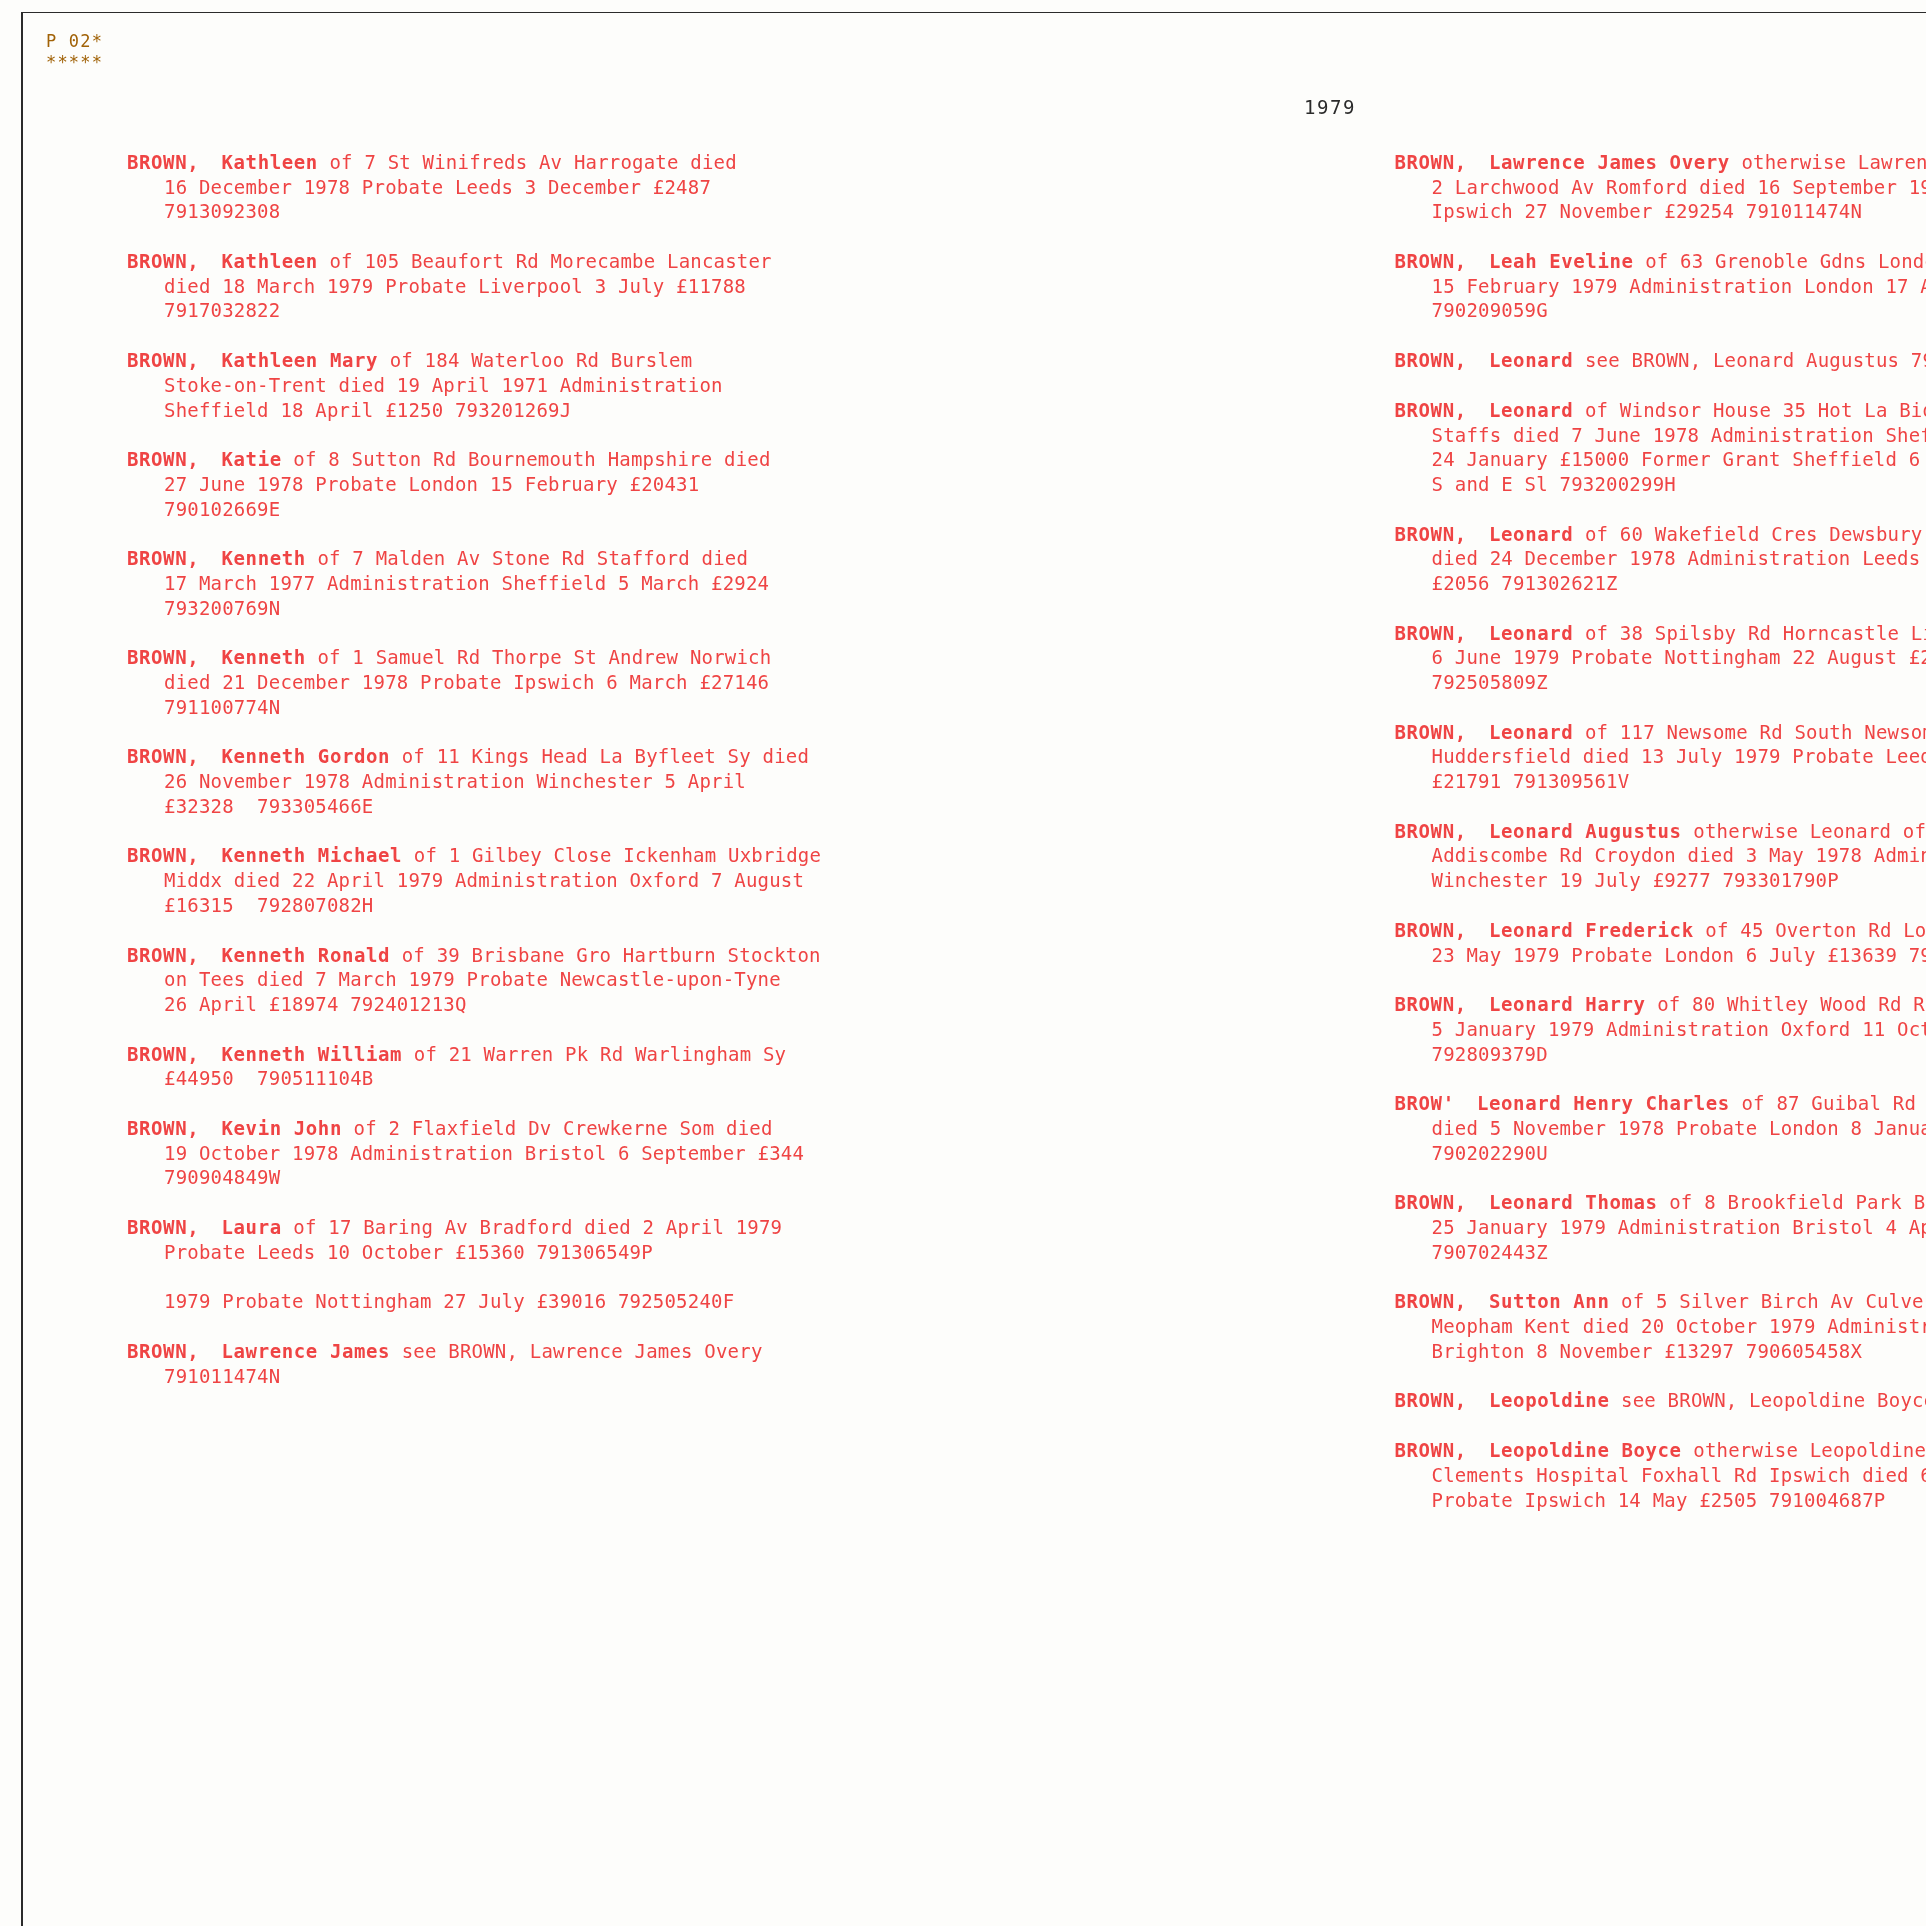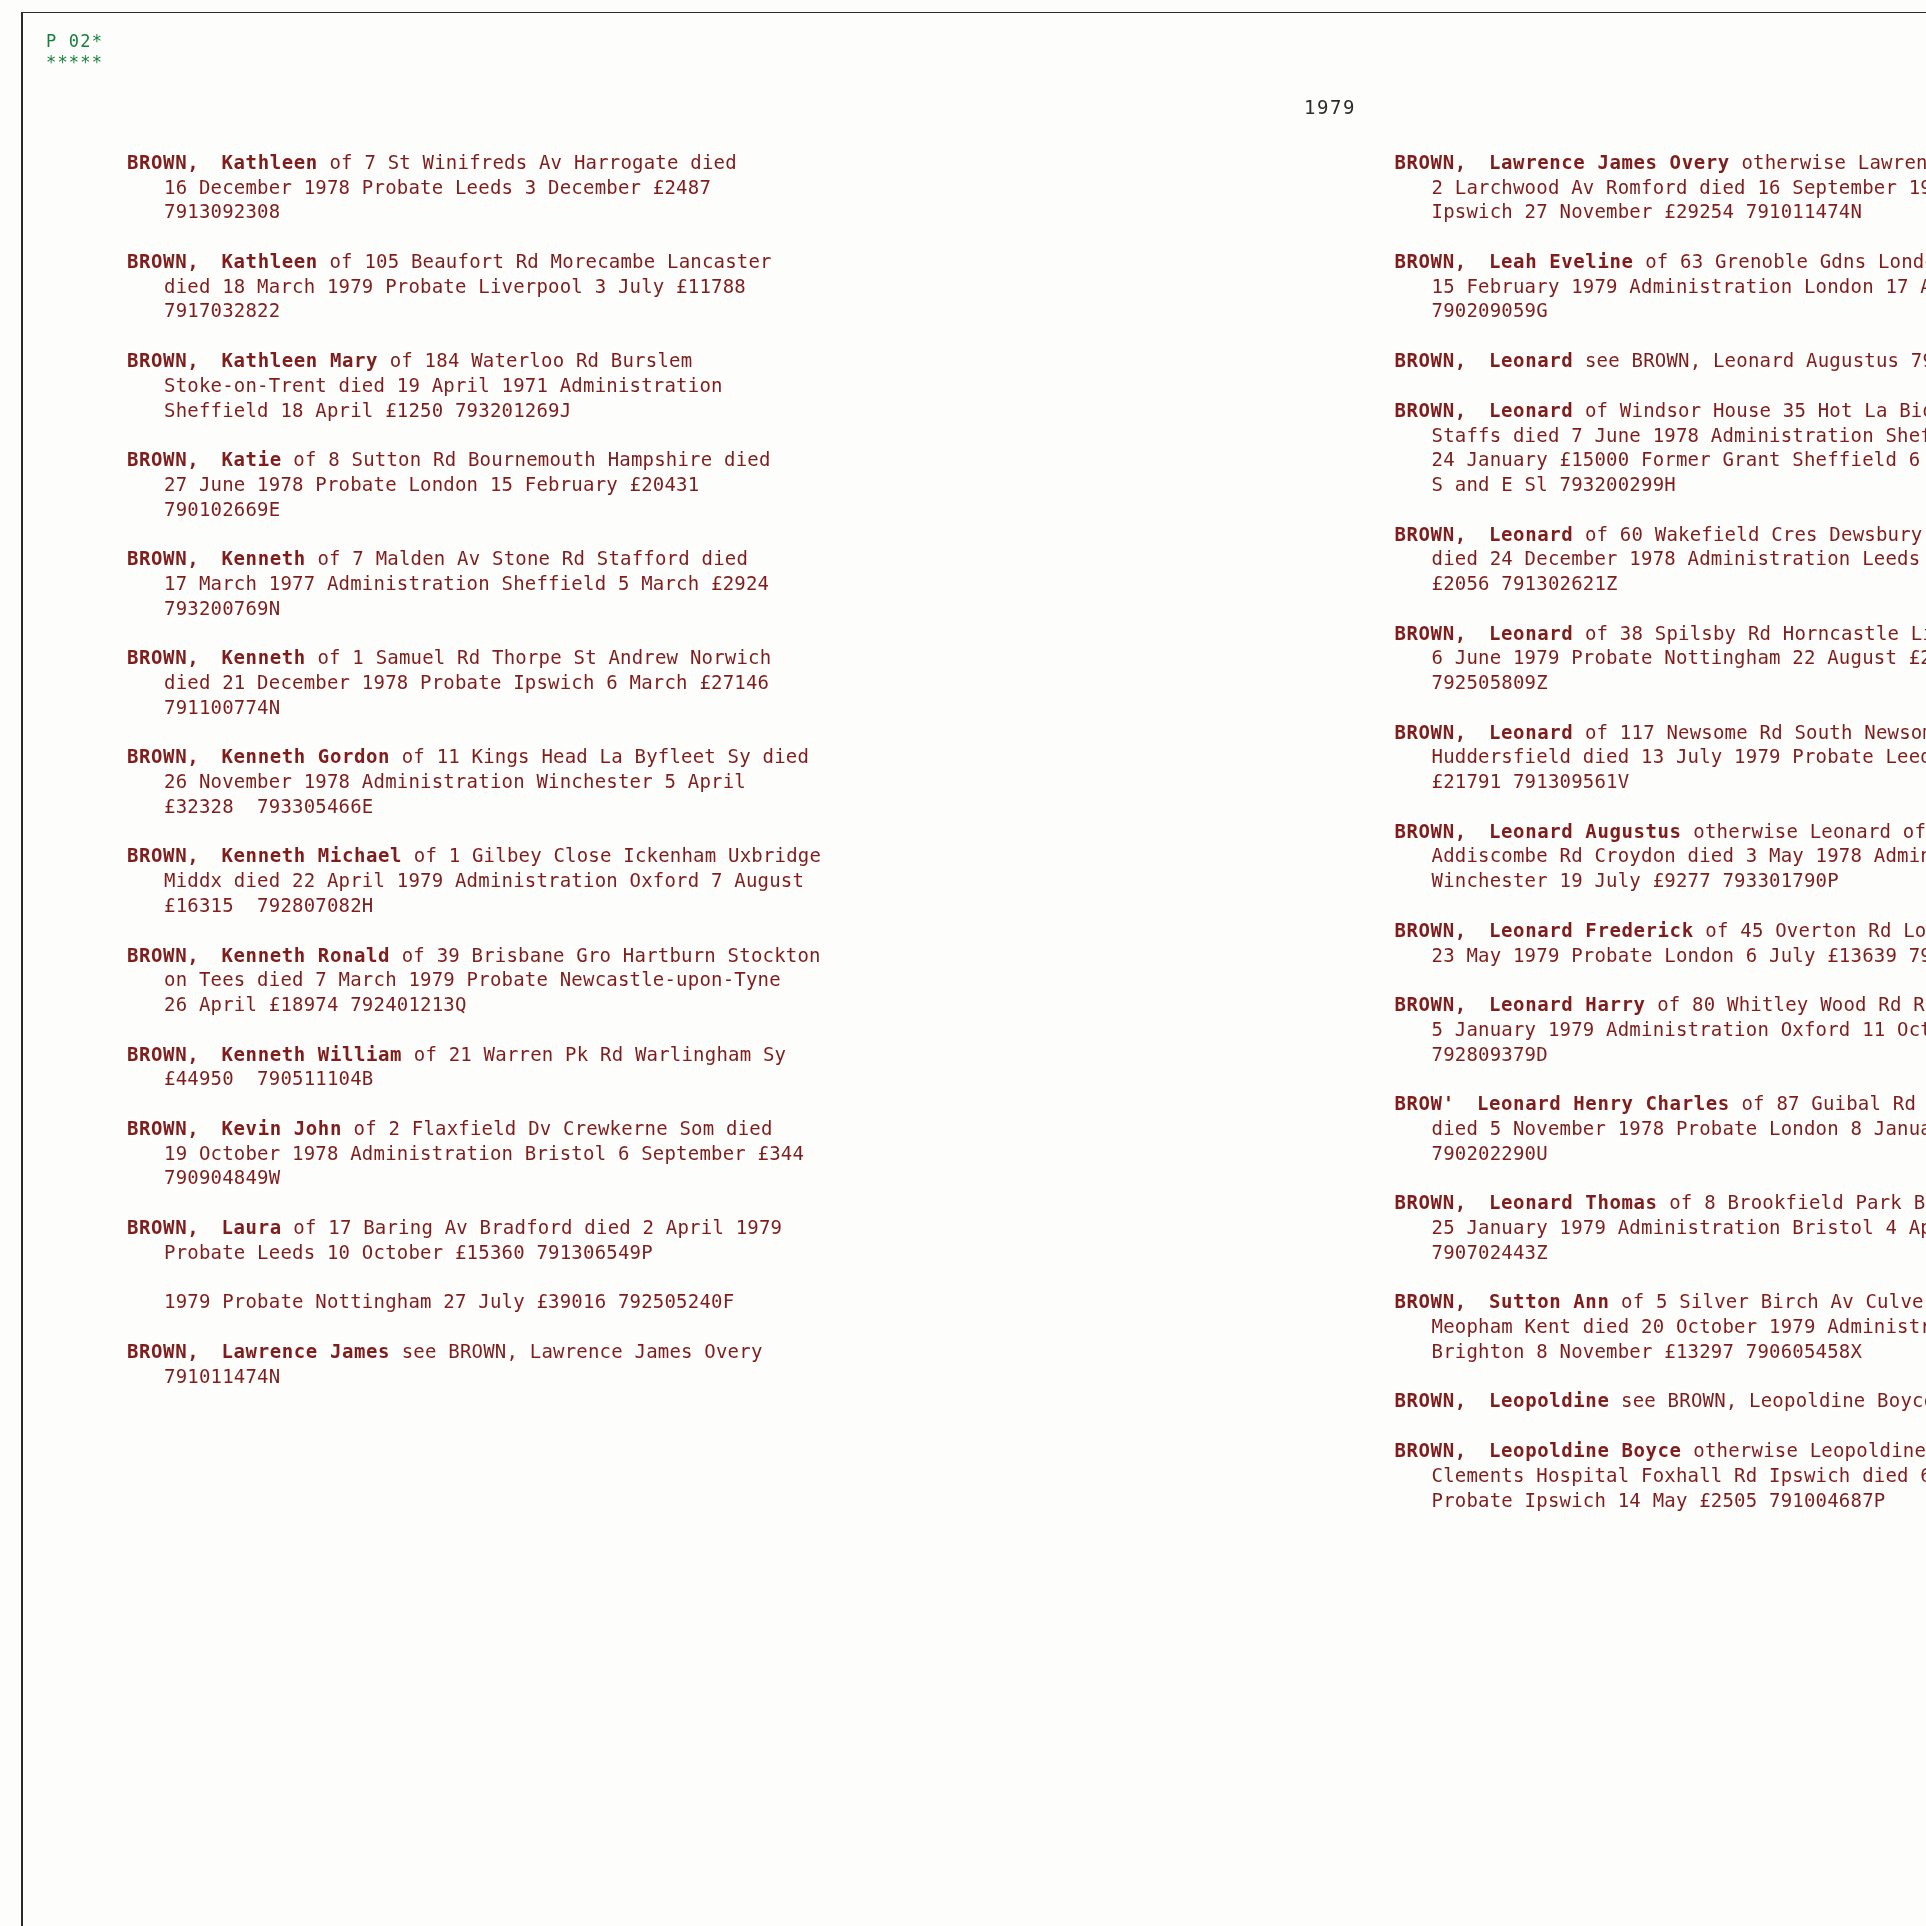--- a/index.html
+++ b/index.html
@@ -28,21 +28,21 @@
   .frame-top {
     position: absolute;
     left: 21px; top: 11.6px;
     width: 2620px; height: 1.5px;
     background: #2b2b2b;
   }
 
   .corner {
     position: absolute;
     font-size: 17px;
-    color: #15803d;
+    color: #a16207;
     letter-spacing: 1.2px;
     line-height: 1.25;
     white-space: pre;
   }
   .corner-tl { left: 46px; top: 31px; }
 
   .year {
     position: absolute;
     left: 0; right: 0; top: 96px;
     text-align: center;
@@ -60,21 +60,21 @@
     gap: 116px;
   }
   .col {
     width: 1152px;
   }
 
   .entry {
     margin-bottom: 25px;
     font-size: 19px;
     line-height: 1.30;
-    color: #7f1d1d;
+    color: #ef4444;
     letter-spacing: 0.2px;
   }
   .entry .surname {
     font-weight: bold;
     letter-spacing: 0.6px;
   }
   .entry .given {
     font-weight: bold;
     letter-spacing: 0.6px;
   }

